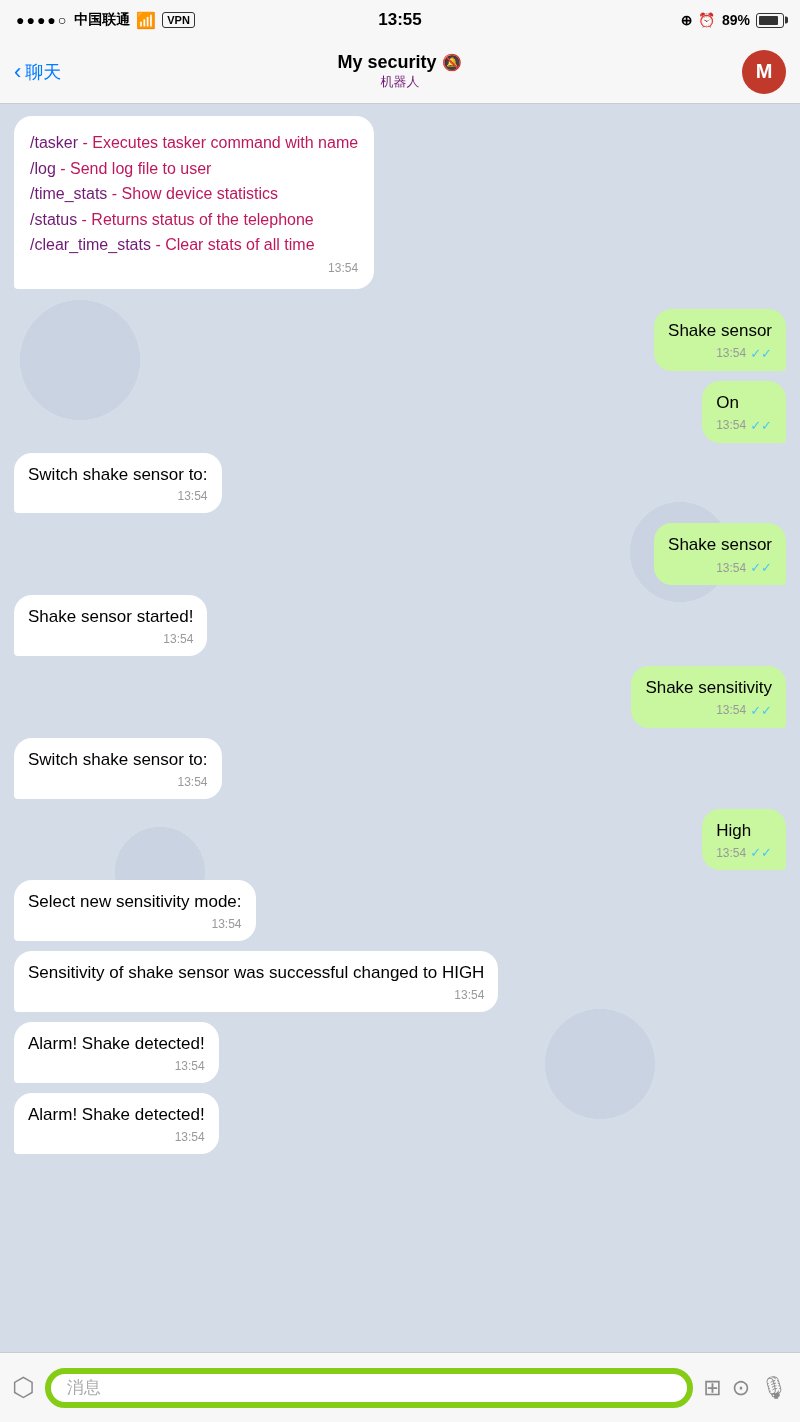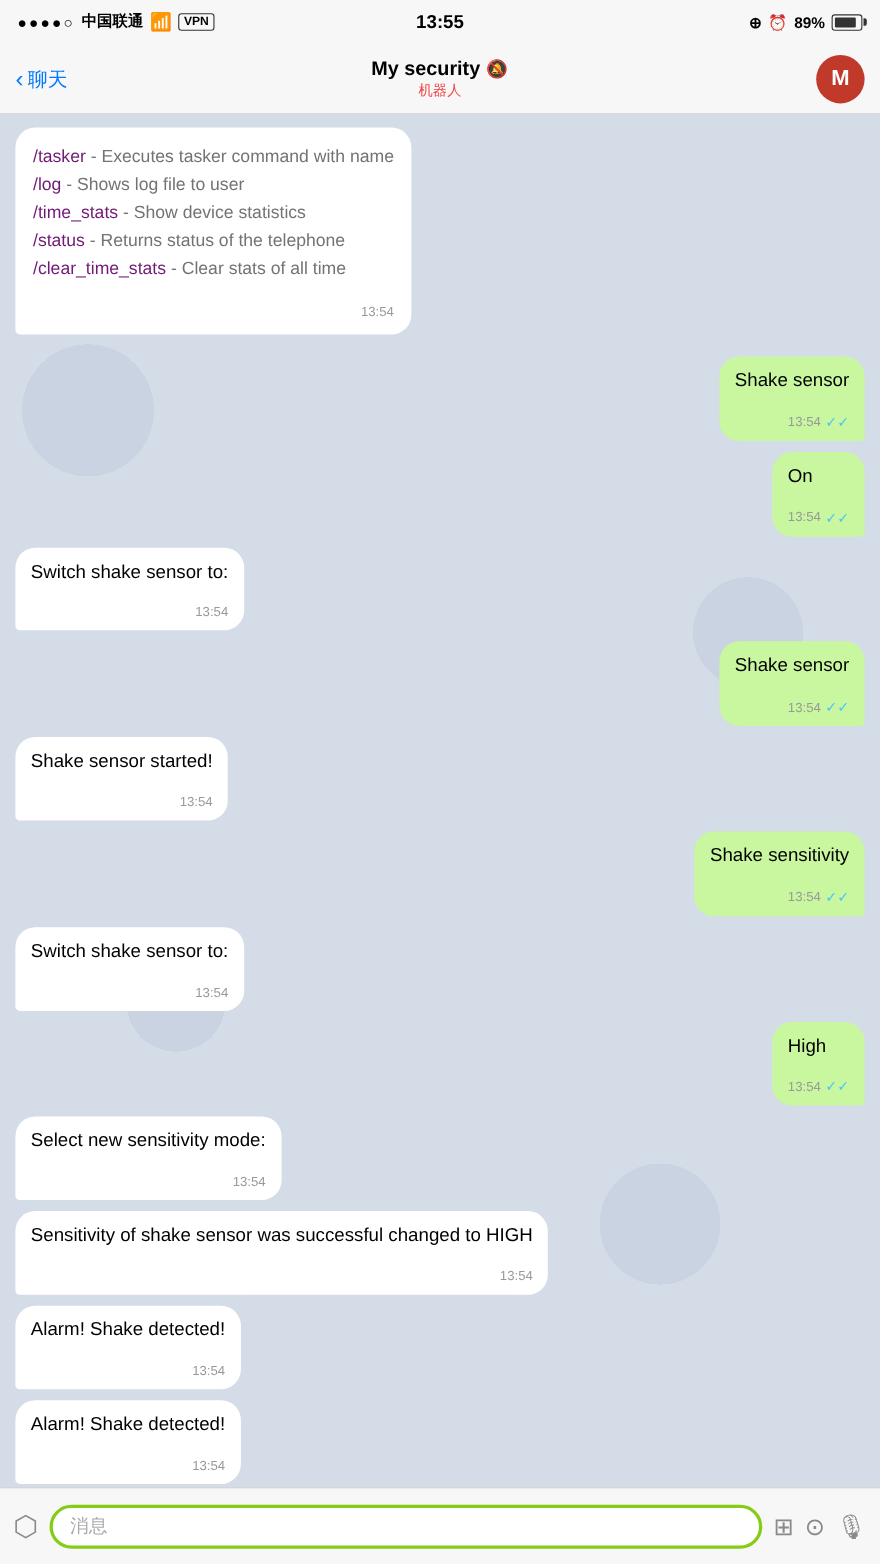--- a/index.html
+++ b/index.html
@@ -74,21 +74,21 @@
       cursor: pointer;
       gap: 4px;
     }
     .nav-back-chevron { font-size: 22px; }
     .nav-center {
       position: absolute;
       left: 50%; transform: translateX(-50%);
       text-align: center;
     }
     .nav-title { font-size: 18px; font-weight: 700; color: #000; display: flex; align-items: center; gap: 6px; }
-    .nav-subtitle { font-size: 13px; color: #ef4444; text-align: center; }
+    .nav-subtitle { font-size: 13px; color: #701a75; text-align: center; }
     .mute-icon { font-size: 16px; color: #888; }
     .nav-avatar {
       width: 44px; height: 44px; border-radius: 50%;
       background: #c0392b;
       display: flex; align-items: center; justify-content: center;
       color: white; font-size: 20px; font-weight: 700;
       cursor: pointer;
     }
 
     
@@ -143,21 +143,21 @@
 
     .bubble-text {
       font-size: 17px;
       line-height: 1.4;
     }
     .bubble-meta {
       display: flex;
       align-items: center;
       justify-content: flex-end;
       gap: 4px;
-      margin-top: 18px;
+      margin-top: 3px;
     }
     .bubble-time {
       font-size: 12px;
       color: #999;
     }
     .check-marks {
       font-size: 13px;
       color: #4fc3f7;
     }
 
@@ -171,21 +171,21 @@
       margin-bottom: 10px;
       position: relative;
       z-index: 1;
     }
     .command-line {
       font-size: 16px;
       line-height: 1.6;
       color: #000;
     }
     .command-name { color: #701a75; font-weight: 500; }
-    .command-desc { color: #737373; }
+    .command-desc { color: #be185d; }
 
     
     .input-bar {
       position: fixed;
       bottom: 0;
       width: 800px;
       background: #f7f7f7;
       border-top: 1px solid #ccc;
       height: 70px;
       display: flex;
@@ -194,21 +194,21 @@
       gap: 10px;
     }
     .input-attach {
       font-size: 26px;
       color: #8a8a8a;
       cursor: pointer;
     }
     .input-field {
       flex: 1;
       background: #fff;
-      border: 3px solid #84cc16;
+      border: 6px solid #84cc16;
       border-radius: 20px;
       padding: 8px 16px;
       font-size: 17px;
       outline: none;
       color: #000;
       height: 40px;
     }
     .input-field::placeholder { color: #aaa; }
     .input-right {
       display: flex; align-items: center; gap: 10px;
@@ -258,21 +258,21 @@
 <div class="chat-area">
 
   <div class="message-row incoming">
     <div class="command-bubble">
       <div class="command-line">
         <span class="command-name">/tasker</span>
         <span class="command-desc"> - Executes tasker command with name</span>
       </div>
       <div class="command-line">
         <span class="command-name">/log</span>
-        <span class="command-desc"> - Shows log file to user</span>
+        <span class="command-desc"> - Send log file to user</span>
       </div>
       <div class="command-line">
         <span class="command-name">/time_stats</span>
         <span class="command-desc"> - Show device statistics</span>
       </div>
       <div class="command-line">
         <span class="command-name">/status</span>
         <span class="command-desc"> - Returns status of the telephone</span>
       </div>
       <div class="command-line">

